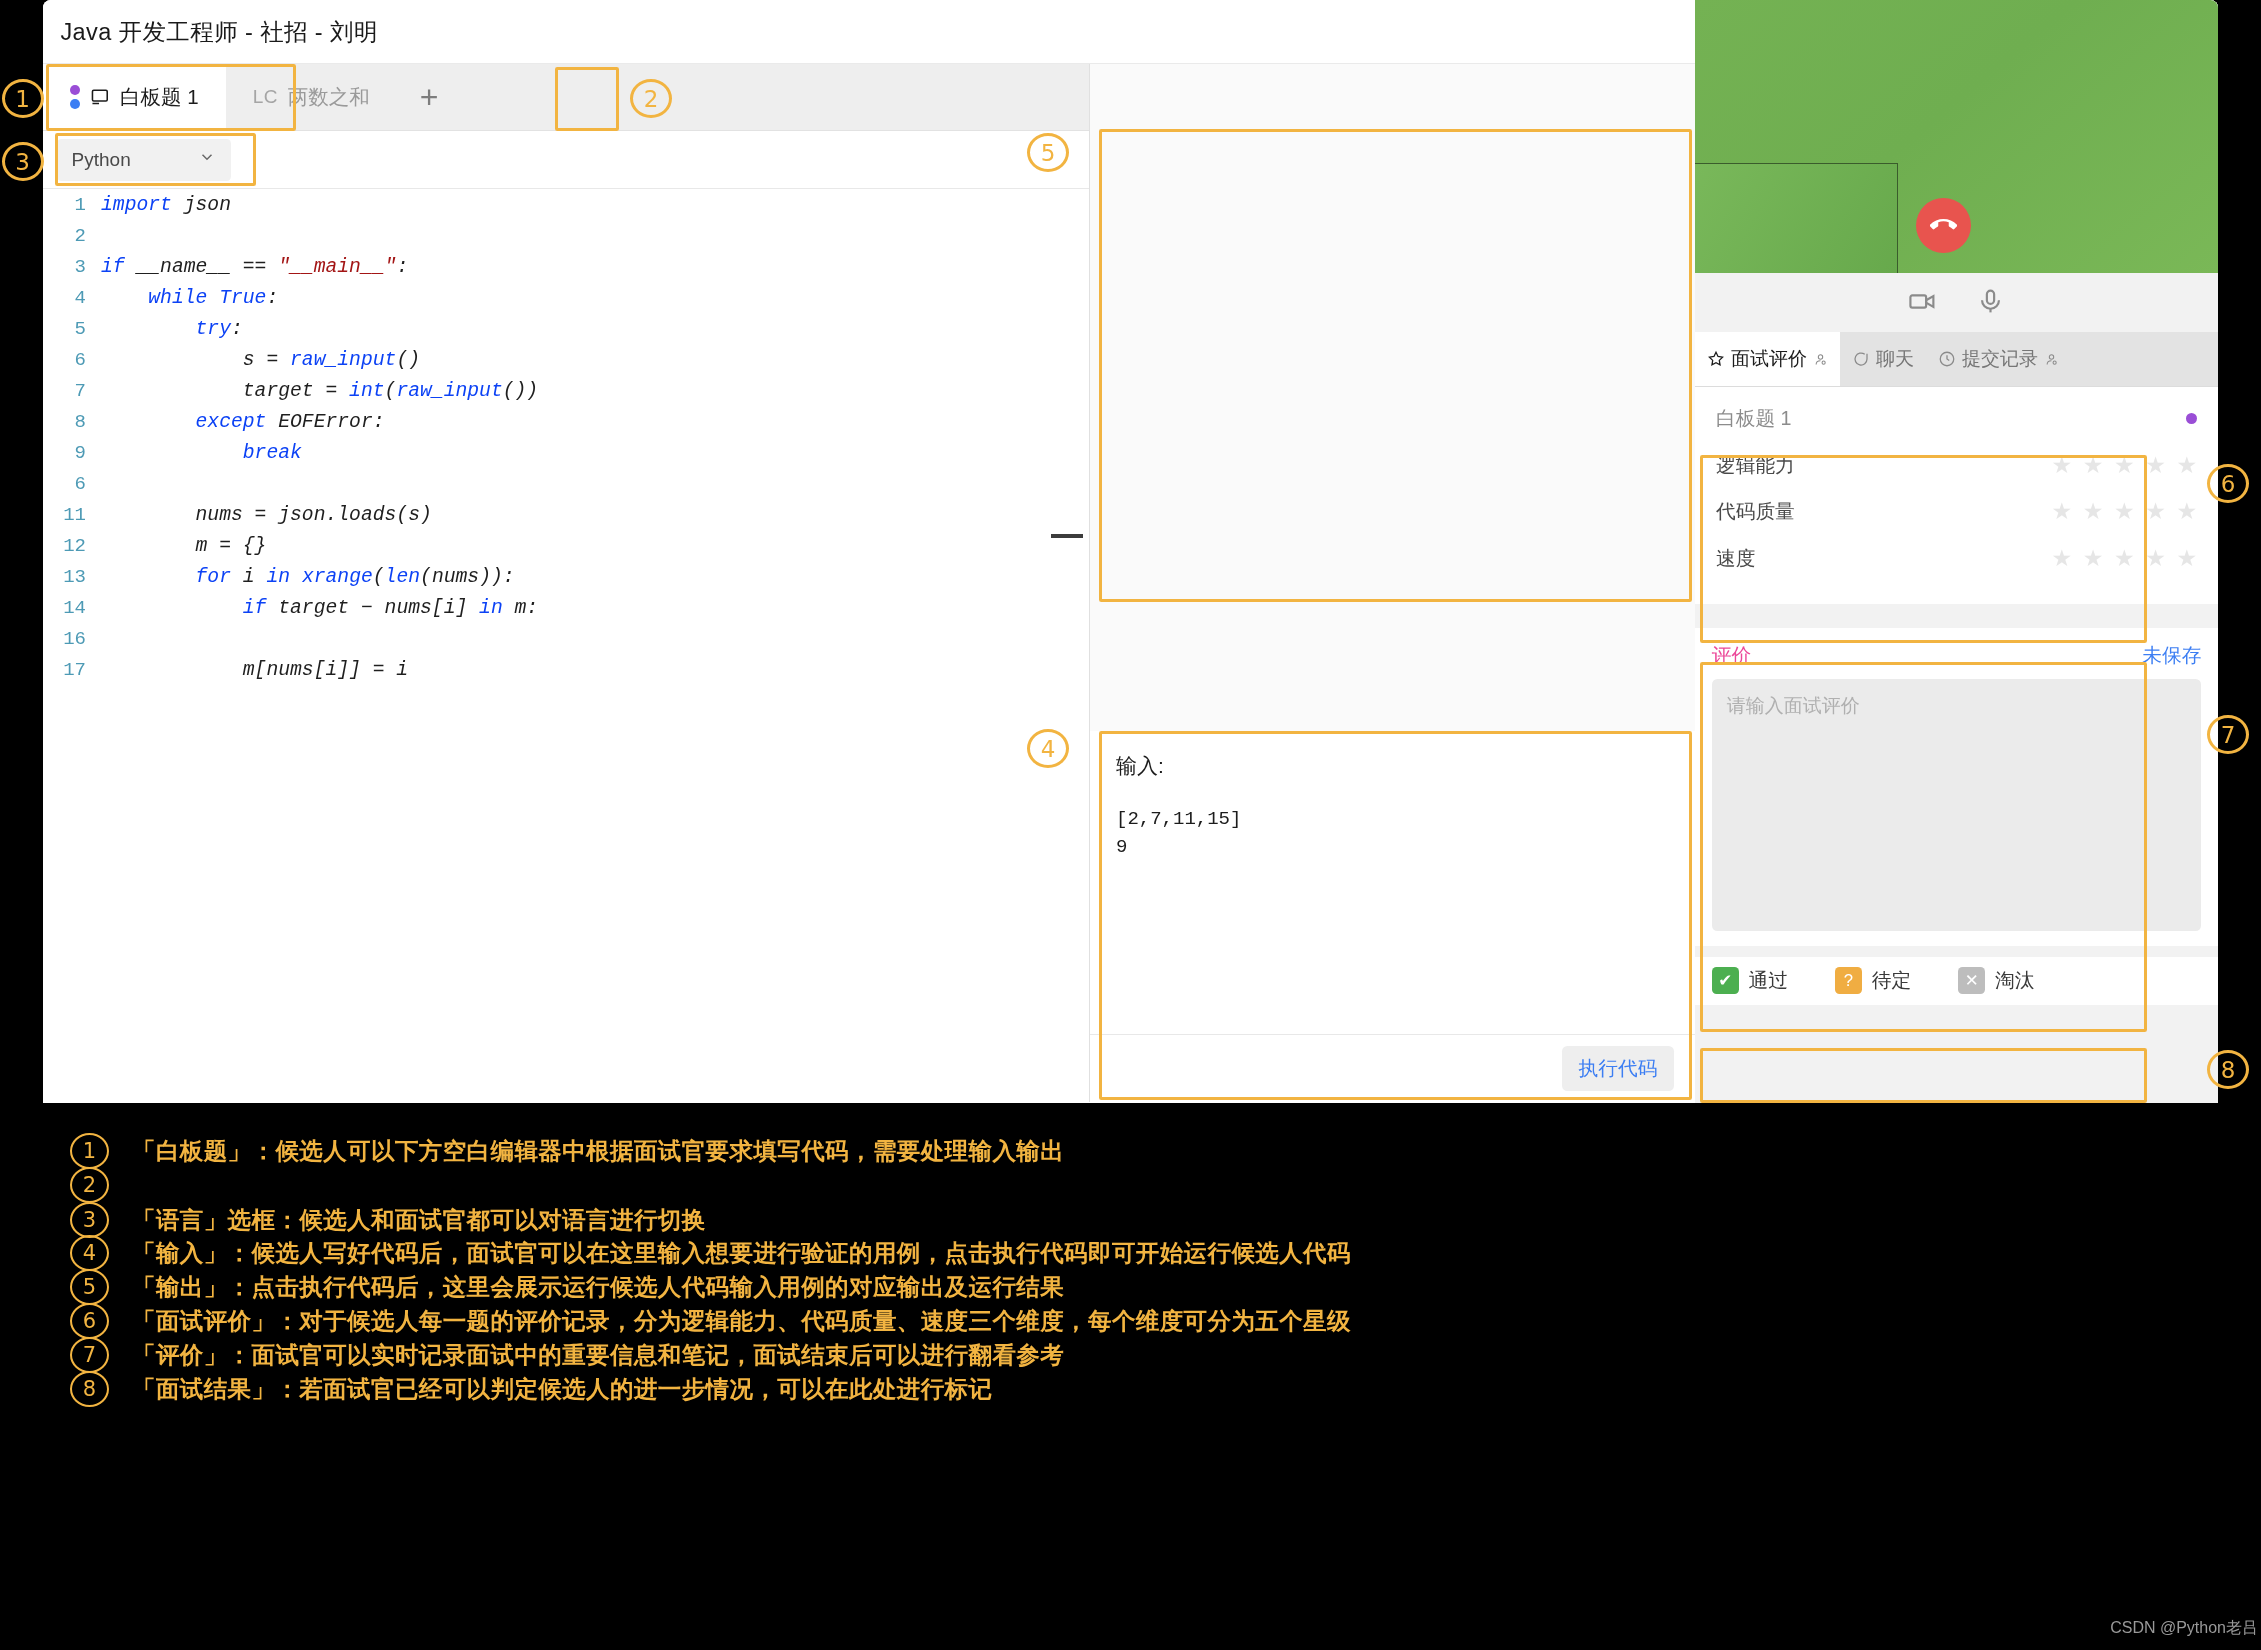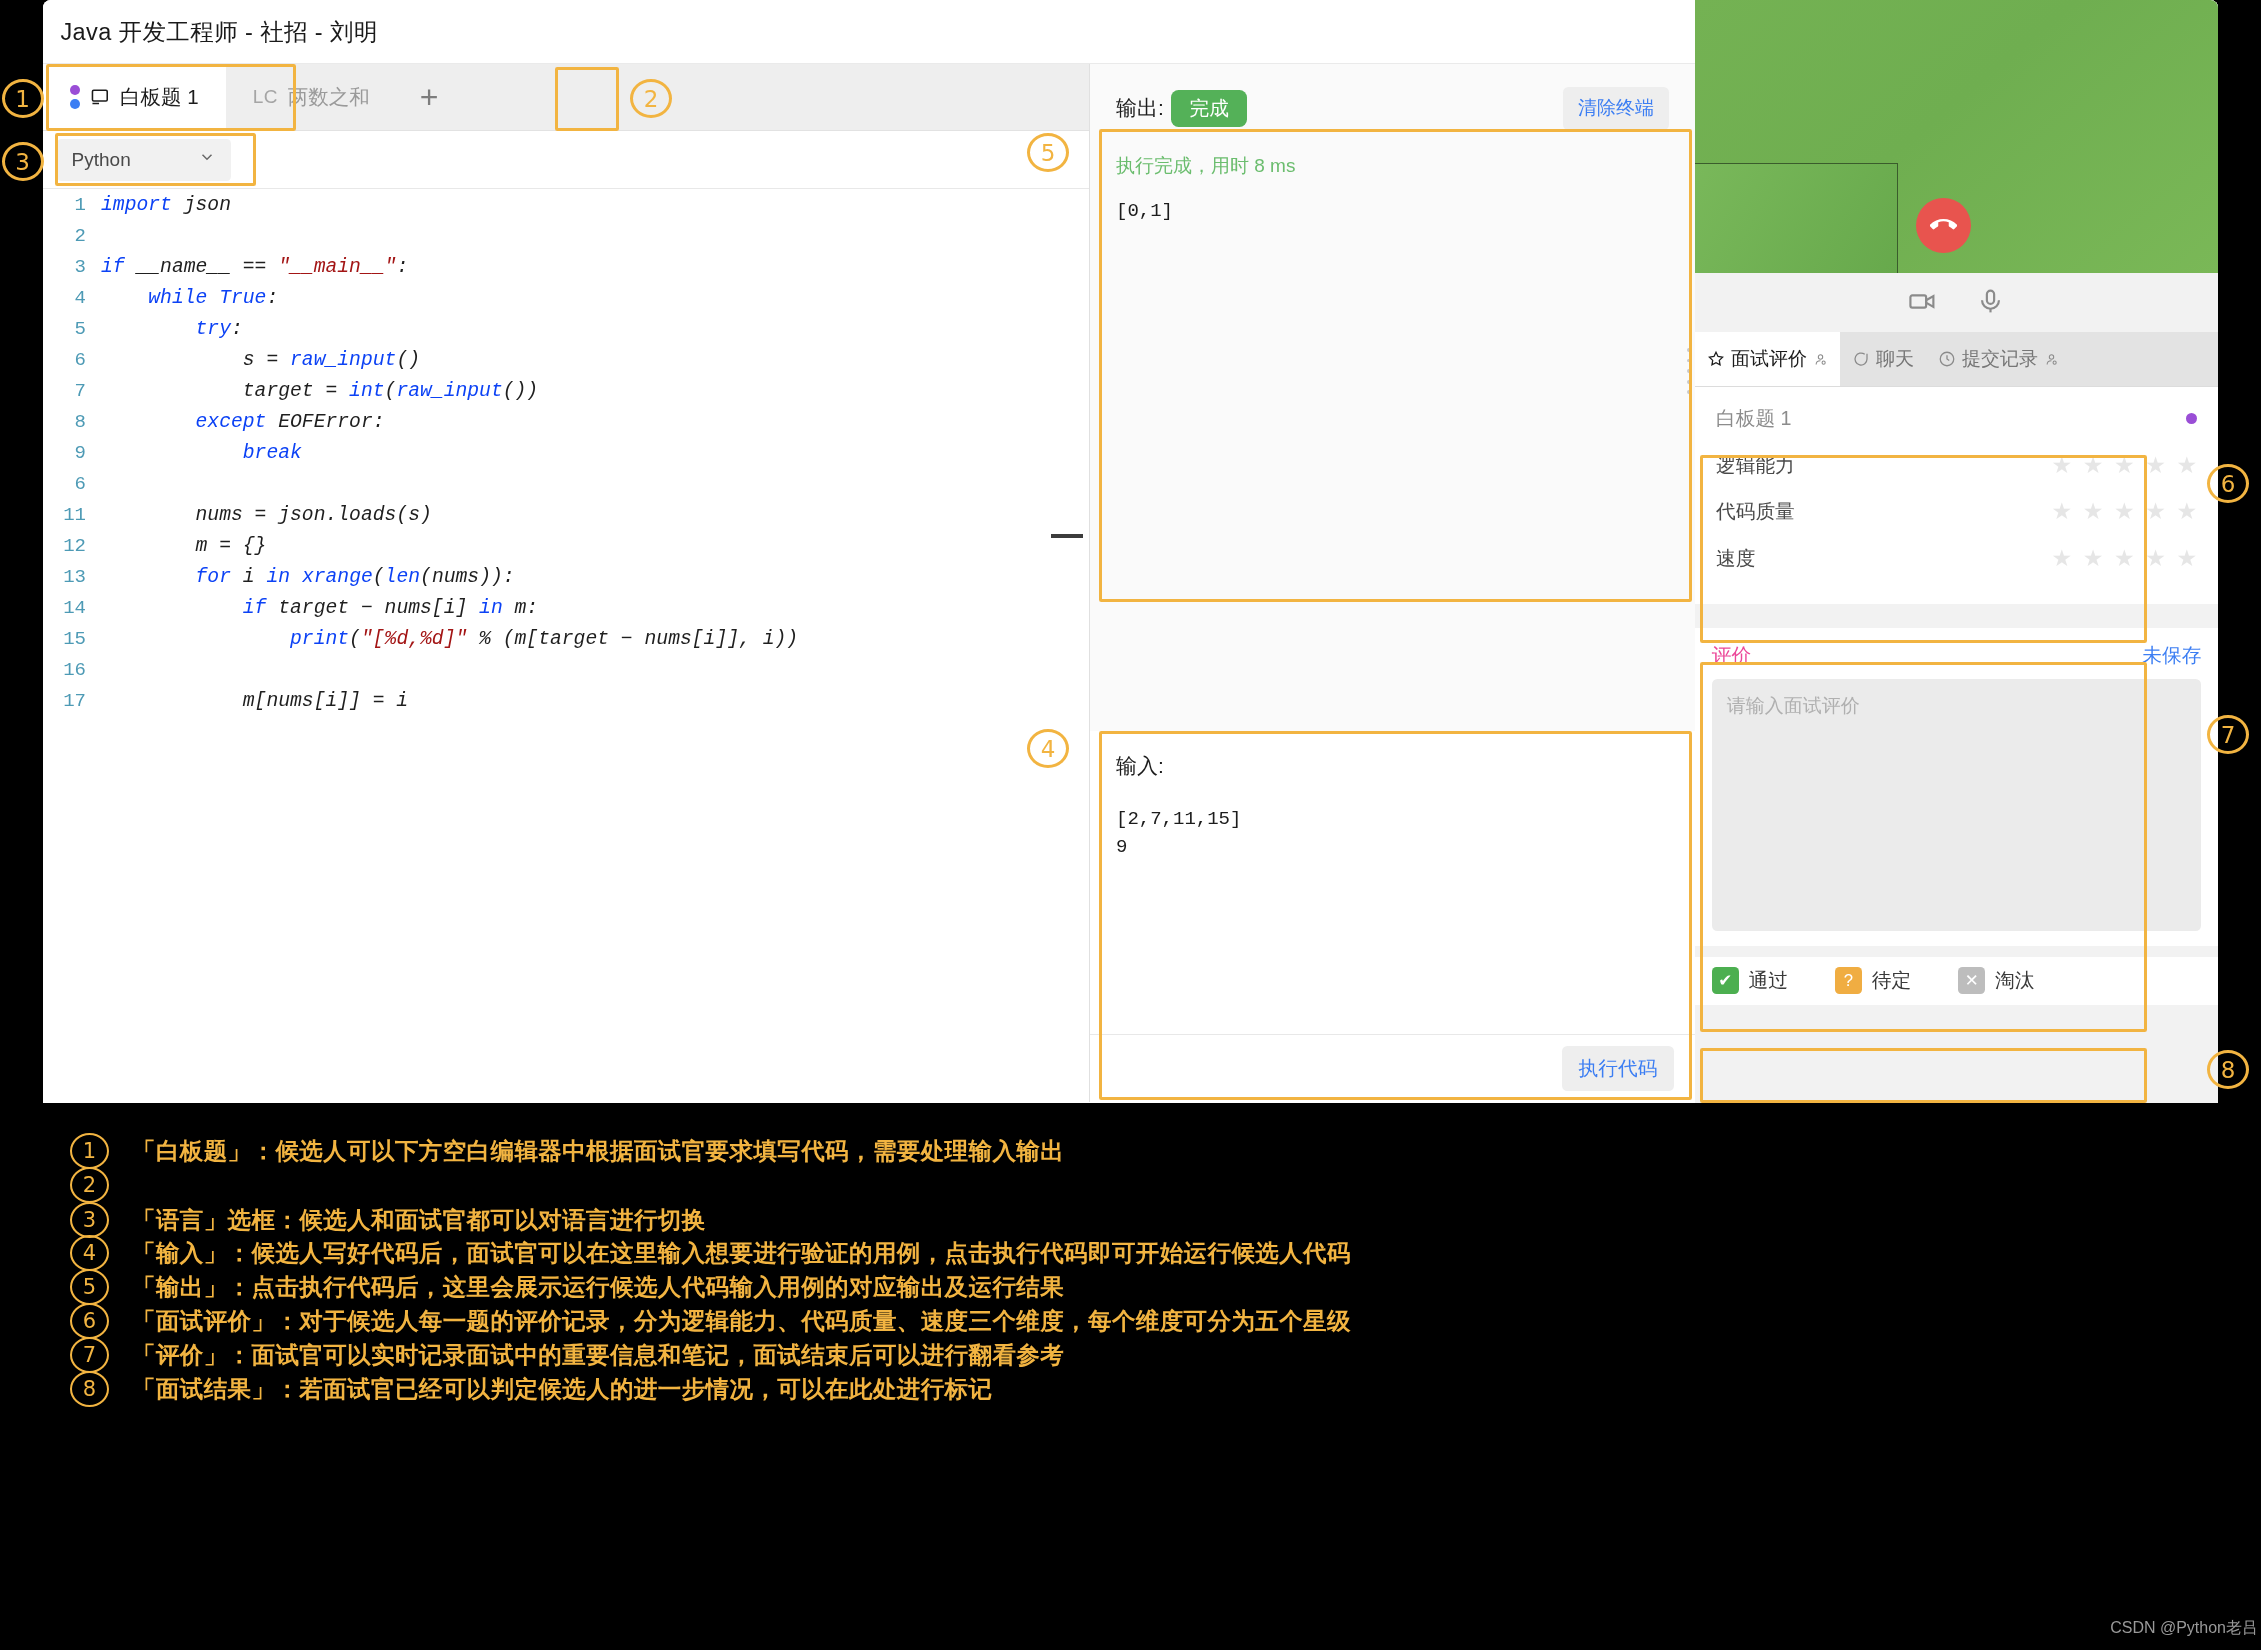--- a/index.html
+++ b/index.html
@@ -463,52 +463,32 @@
         </div>
         <div class="code-row">
           <div class="ln">13</div>
           <div class="ctext">        <span class="kw">for</span> i <span class="kw">in</span> <span class="fn">xrange</span>(<span class="fn">len</span>(nums)):</div>
         </div>
         <div class="code-row">
           <div class="ln">14</div>
           <div class="ctext">            <span class="kw">if</span> target − nums[i] <span class="kw">in</span> m:</div>
         </div>
         <div class="code-row">
-          <div class="ln">15</div>
-          <div class="ctext">                <span class="fn">print</span>(<span class="st">"[%d,%d]"</span> % (m[target − nums[i]], i))</div>
-        </div>
-        <div class="code-row">
           <div class="ln">16</div>
           <div class="ctext"></div>
         </div>
         <div class="code-row">
           <div class="ln">17</div>
           <div class="ctext">            m[nums[i]] = i</div>
         </div>
       </div>
     <div class="scroll-mark"></div>
   </div>
 
   <div class="mid-col">
-    <div class="out-panel">
-      <div class="out-head">
-        <span class="out-label">输出:</span>
-        <span class="badge">完成</span>
-        <button class="clear-btn">清除终端</button>
-      </div>
-      <div class="run-msg">执行完成，用时 8 ms</div>
-      <div class="out-text">[0,1]</div>
-      <div class="out-scroll">
-          <i></i>
-          <i></i>
-          <i></i>
-          <i></i>
-          <i></i>
-        </div>
-    </div>
 
     <div class="in-panel">
       <div class="in-label">输入:</div>
       <div class="in-text">[2,7,11,15]
 9</div>
       <div class="in-foot">
         <button class="run-btn">执行代码</button>
       </div>
     </div>
   </div>

